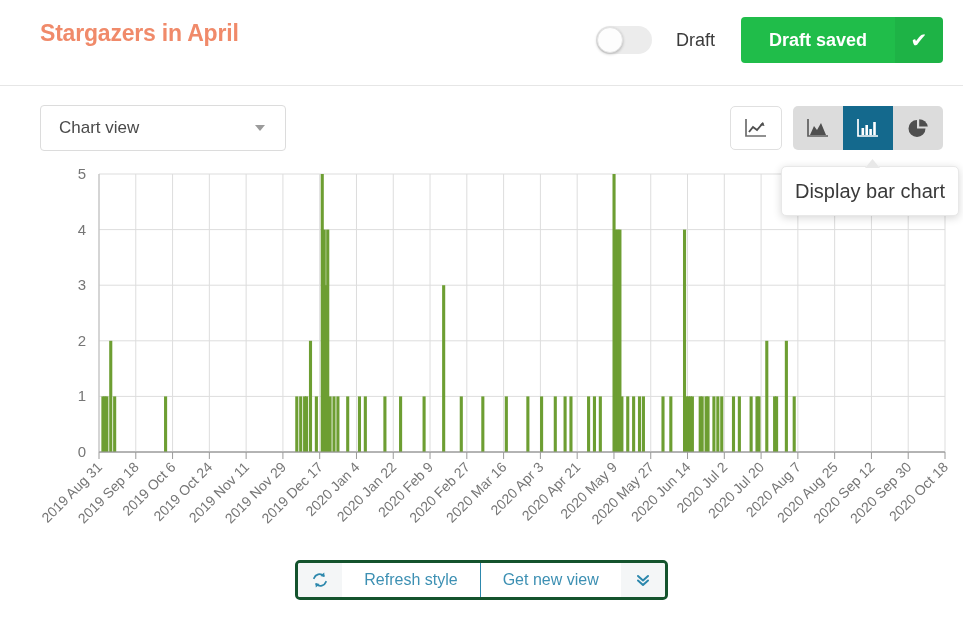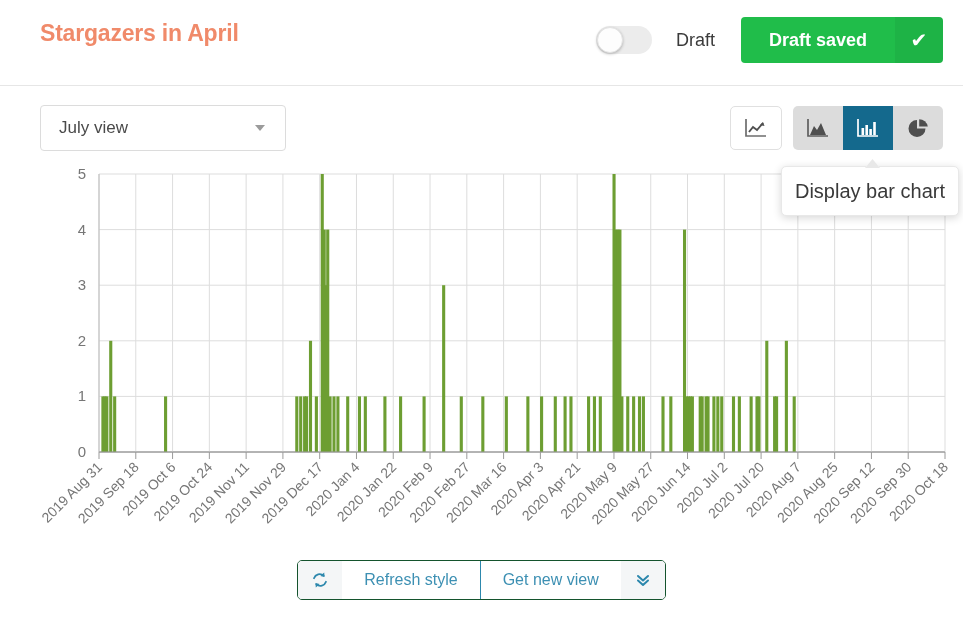--- a/index.html
+++ b/index.html
@@ -109,21 +109,21 @@
   .chart-wrap { position: absolute; left: 0; top: 152px; width: 963px; height: 400px; }
   .plot-svg { position: absolute; left: 0; top: 0; }
 
   
   .footer {
     position: absolute; left: 0; top: 560px; width: 963px; height: 56px;
     display: flex; justify-content: center;
   }
   .btn-group {
     display: flex; align-items: stretch; height: 40px;
-    border: 1px solid #14532d; border-radius: 5px; overflow: hidden;
+    border: 3px solid #14532d; border-radius: 5px; overflow: hidden;
     background: #fff;
   }
   .bg-icon {
     width: 44px; display: flex; align-items: center; justify-content: center;
     background: #f4f6f7; color: #2d88ad; cursor: pointer;
   }
   .bg-text {
     display: flex; align-items: center; justify-content: center;
     padding: 0 22px; color: #3d90b3; font-size: 16px; cursor: pointer;
     background: #fff; white-space: nowrap;
@@ -151,21 +151,21 @@
       <div class="save-btn">
         <div class="label">Draft saved</div>
         <div class="check">✔</div>
       </div>
     </div>
   </div>
 
   <div class="toolbar">
 
     <div class="chart-view-select">
-      <div class="cv-label">July view</div>
+      <div class="cv-label">Chart view</div>
       <div class="caret"></div>
     </div>
 
     <div class="chart-types">
 
       <div class="ct-btn standalone">
         <span>
           <svg width="22" height="20" viewBox="0 0 22 20">
             <path d="M1 1v17h20" stroke="#6d6d6d" stroke-width="1.7" fill="none"></path>
             <polyline points="4,14 8,9 12,12 18,5" stroke="#4f4f4f" stroke-width="1.9" fill="none"></polyline>

